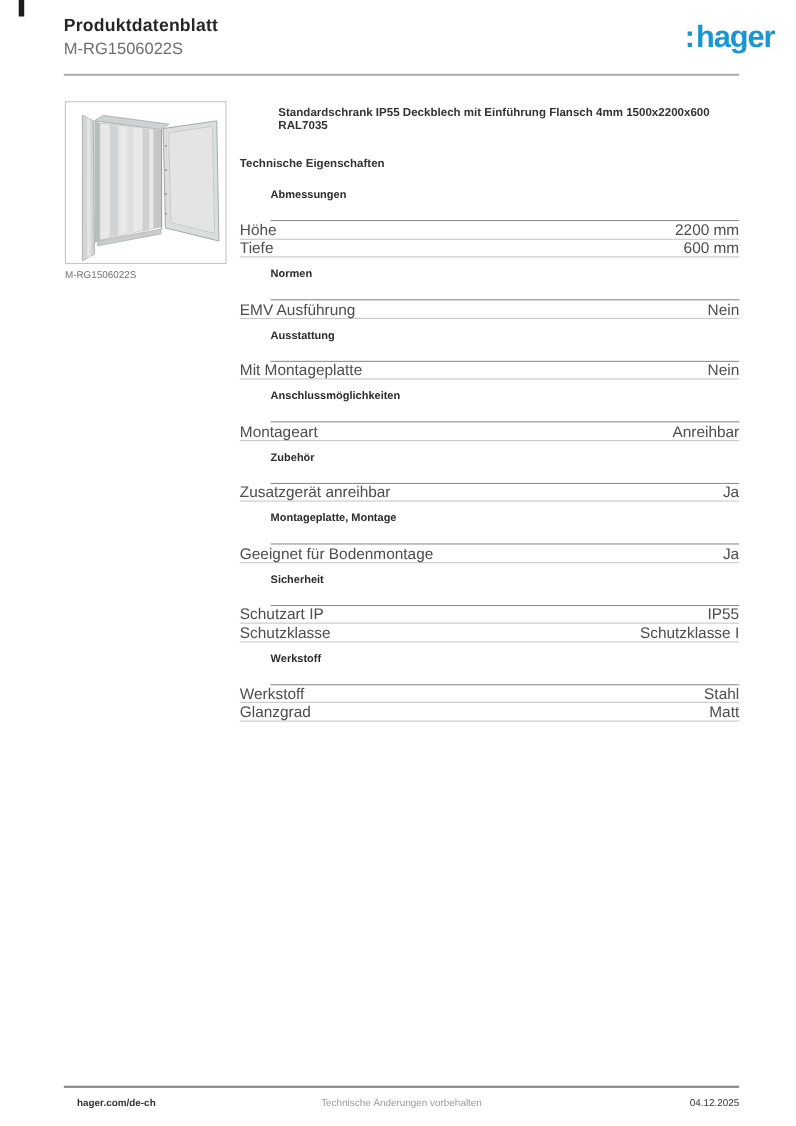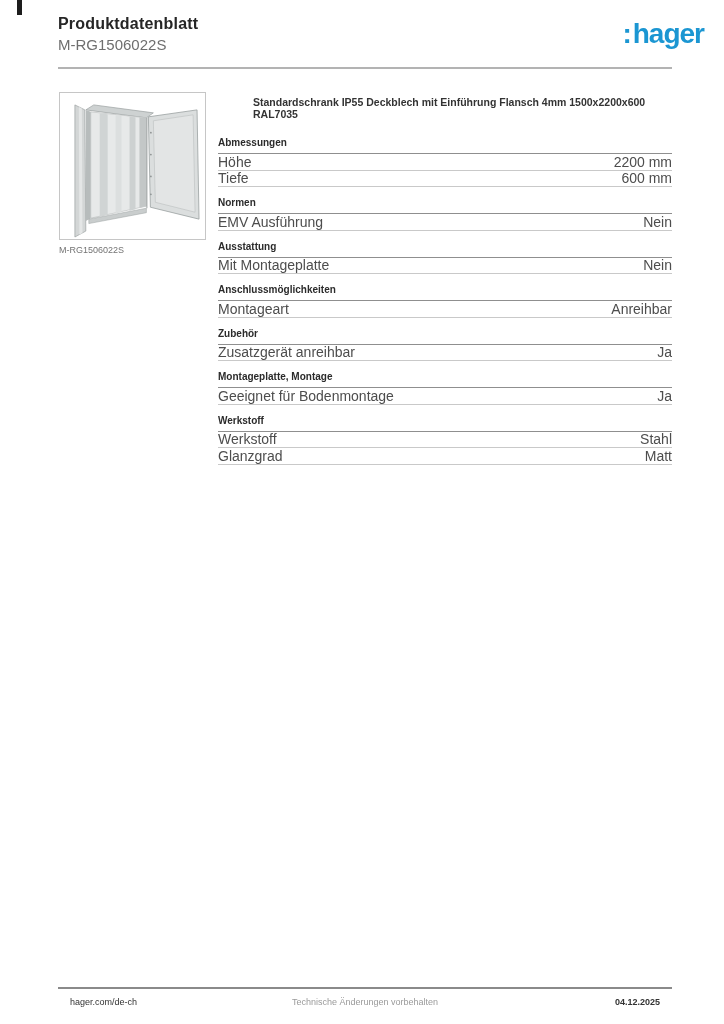--- a/index.html
+++ b/index.html
@@ -29,34 +29,34 @@
   .image-box svg { display:block; width:100%; height:100%; }
   .image-caption { position:absolute; left:59px; top:245px; font-size:9px; color:#737373; }
 
   
   .main-col { position:absolute; left:218px; top:96px; width:454px; }
   .product-title { font-size:10.5px; font-weight:bold; color:#333; line-height:12px;padding-left:35px; }
   .tech-title { font-size:10.5px; font-weight:bold; color:#333; margin-top:23px; }
   .sections { margin-top:17px; }
   .sec { margin-top:10px; }
   .sec:first-child { margin-top:0; }
-  .sec-h { font-size:10px; font-weight:bold; color:#2b2b2b; padding-bottom:5px;
-           border-bottom:1.5px solid #8f8f8f; }
+  .sec-h { font-size:10px; font-weight:bold; color:#2b2b2b; padding-bottom:17px;
+           border-bottom:1.5px solid #8f8f8f;margin-left:28px; }
   .row { display:flex; justify-content:space-between; align-items:baseline;
          font-size:14px; color:#4d4d4d; line-height:11px;
          padding:2.5px 0 2px 0; border-bottom:1px solid #c9c9c9; }
   .row .lbl { text-align:left; }
   .row .val { text-align:right; }
 
   
   .footer-rule { position:absolute; left:58px; top:987px; width:614px; height:1.5px; background:#8a8a8a; }
   .footer { position:absolute; left:58px; top:997px; width:614px; font-size:9px; }
-  .f-left  { position:absolute; left:0; font-weight:normal; color:#333;padding-left:12px; }
+  .f-left  { position:absolute; left:0; font-weight:bold; color:#333;padding-left:12px; }
   .f-center{ position:absolute; left:0; right:0; text-align:center; color:#9a9a9a; }
-  .f-right { position:absolute; right:12px; font-weight:bold; color:#333; }
+  .f-right { position:absolute; right:0; font-weight:normal; color:#333; }
 </style>
 </head>
 <body>
 
 <div class="crop-mark"></div>
 
 <div class="header-block">
   <div class="doc-type">Produktdatenblatt</div>
   <div class="doc-ref">M-RG1506022S</div>
 </div>
@@ -87,20 +87,21 @@
     <circle cx="91.5" cy="40" r="0.9" fill="#8f9494"></circle>
     <circle cx="91.5" cy="62" r="0.9" fill="#8f9494"></circle>
     <circle cx="91.5" cy="84" r="0.9" fill="#8f9494"></circle>
     <circle cx="91.5" cy="102" r="0.9" fill="#8f9494"></circle>
   </svg>
 </div>
 <div class="image-caption">M-RG1506022S</div>
 
 <div class="main-col">
   <div class="product-title">Standardschrank IP55 Deckblech mit Einführung Flansch 4mm 1500x2200x600 RAL7035</div>
+  <div class="tech-title">Technische Eigenschaften</div>
 
   <div class="sections">
 
     <div class="sec">
       <div class="sec-h">Abmessungen</div>
       <div class="row">
         <span class="lbl">Höhe</span>
         <span class="val">2200 mm</span>
       </div>
       <div class="row">
@@ -142,20 +143,31 @@
     </div>
 
     <div class="sec">
       <div class="sec-h">Montageplatte, Montage</div>
       <div class="row">
         <span class="lbl">Geeignet für Bodenmontage</span>
         <span class="val">Ja</span>
       </div>
     </div>
 
+    <div class="sec">
+      <div class="sec-h">Sicherheit</div>
+      <div class="row">
+        <span class="lbl">Schutzart IP</span>
+        <span class="val">IP55</span>
+      </div>
+      <div class="row">
+        <span class="lbl">Schutzklasse</span>
+        <span class="val">Schutzklasse I</span>
+      </div>
+    </div>
 
     <div class="sec">
       <div class="sec-h">Werkstoff</div>
       <div class="row">
         <span class="lbl">Werkstoff</span>
         <span class="val">Stahl</span>
       </div>
       <div class="row">
         <span class="lbl">Glanzgrad</span>
         <span class="val">Matt</span>

